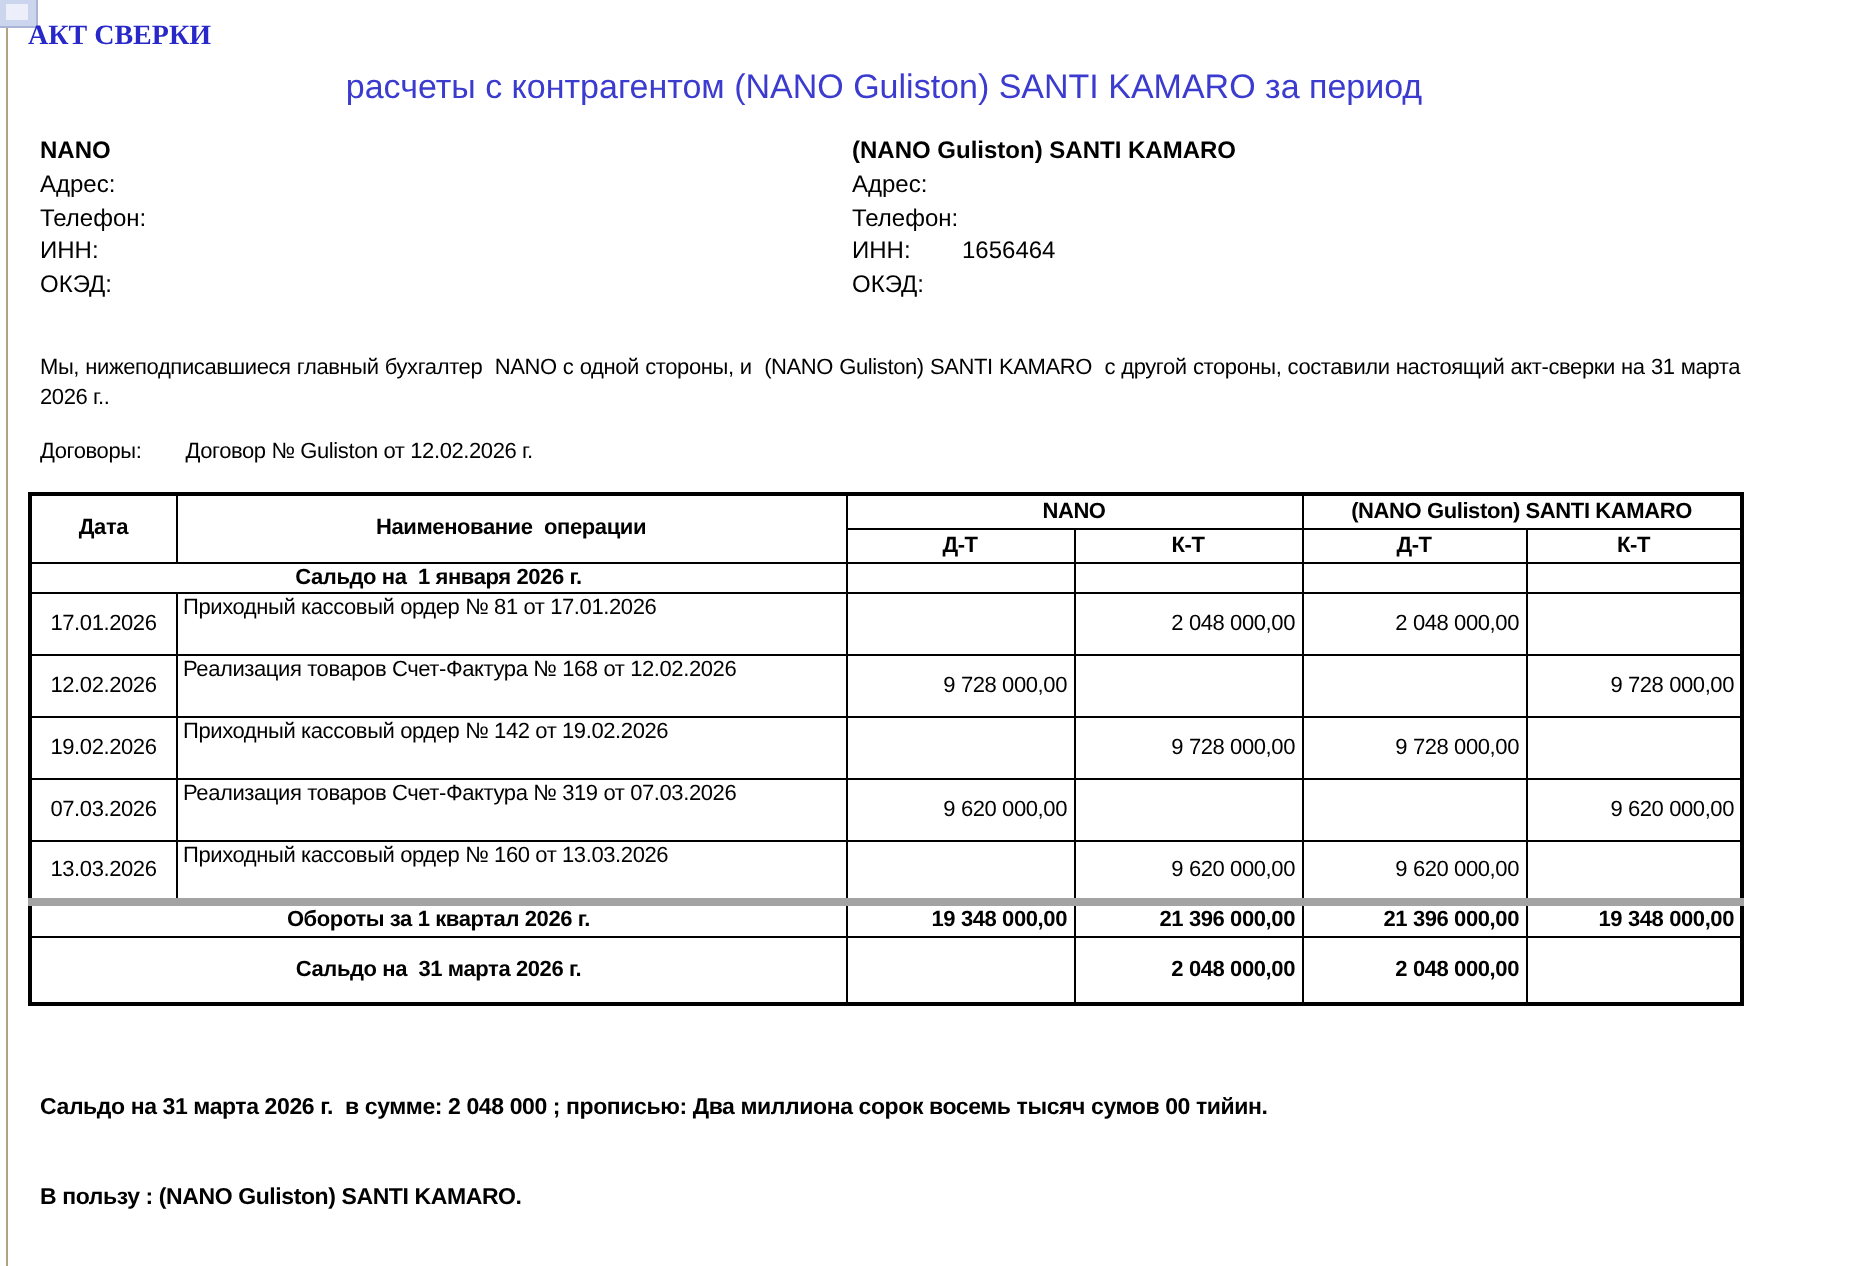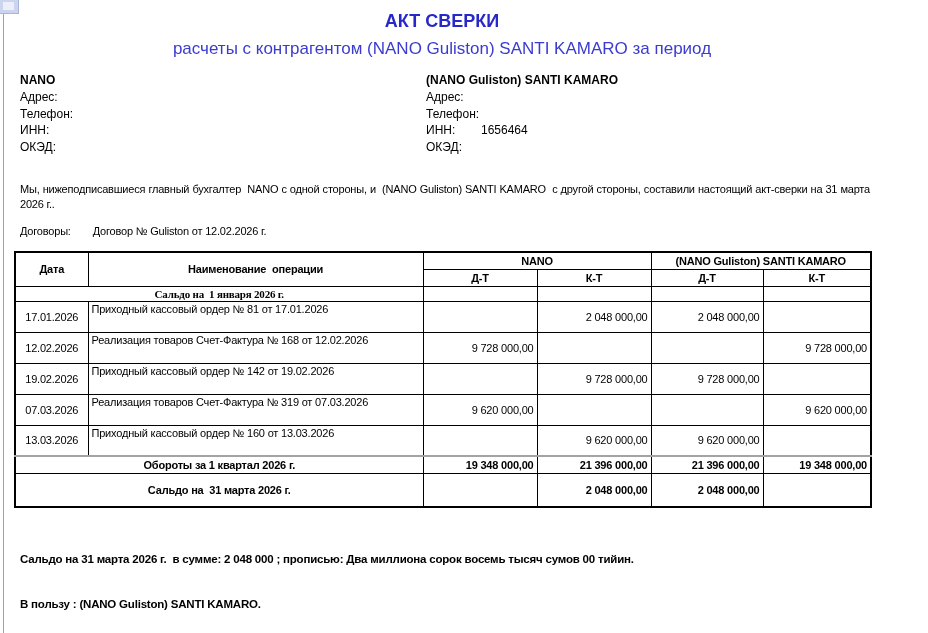--- a/index.html
+++ b/index.html
@@ -23,24 +23,25 @@
     background: #eceff9;
   }
   .margin-line {
     position: absolute; left: 3px; top: 14px; bottom: 0;
     width: 1px; background: #b1a37e;
   }
   .page {
     position: absolute; left: 14px; top: 8px; width: 856px;
   }
   .doc-title {
-    text-align: center;
-    font-size: 18px; font-weight: bold;
+    text-align: left;
+    font-size: 14px; font-weight: bold;
     color: var(--title_blue, #2828c8);
     margin-top: 3px;
+    font-family: Liberation Serif, serif;
   }
   .doc-subtitle {
     text-align: center;
     font-size: 17px;
     color: var(--subtitle_blue, #3b3bd0);
     margin-top: 7px;
   }
   .orgs { display: flex; margin-top: 14px; }
   .org { width: 412px; font-size: 12px; }
   .org.left { padding-left: 6px; }
@@ -71,27 +72,27 @@
     font-size: 11px;
     letter-spacing: -0.2px;
     border: 2px solid #000;
   }
   table.recon th, table.recon td {
     border: 1px solid #000;
     overflow: hidden;
     white-space: pre-wrap;
   }
   table.recon th { font-weight: bold; height: 17px; text-align: center; vertical-align: middle; }
-  tr.opening td { height: 15px; font-weight: bold; vertical-align: middle; font-family: Liberation Serif, serif; }
+  tr.opening td { height: 15px; font-weight: bold; vertical-align: middle; }
   tr.opening td.label, tr.turnover td.label, tr.closing td.label { text-align: center; }
   tr.datarow td { height: 31px; }
   td.date { text-align: center; vertical-align: middle; }
   td.oper { text-align: left; vertical-align: top; padding: 1px 3px 0 3px; }
   td.amt { text-align: right; vertical-align: middle; padding-right: 3px; }
-  tr.turnover td { height: 17px; font-weight: bold; vertical-align: middle; border-top: 2px solid #a3a3a3; }
+  tr.turnover td { height: 17px; font-weight: bold; vertical-align: middle; border-top: 4px solid #a3a3a3; }
   tr.closing td { height: 34px; font-weight: bold; vertical-align: middle; }
   .summary-block {
     margin-top: 14px;
     padding-left: 6px;
     font-size: 11.5px;
     font-weight: bold;
     line-height: 15px;
     letter-spacing: -0.2px;
     white-space: pre-wrap;
   }

